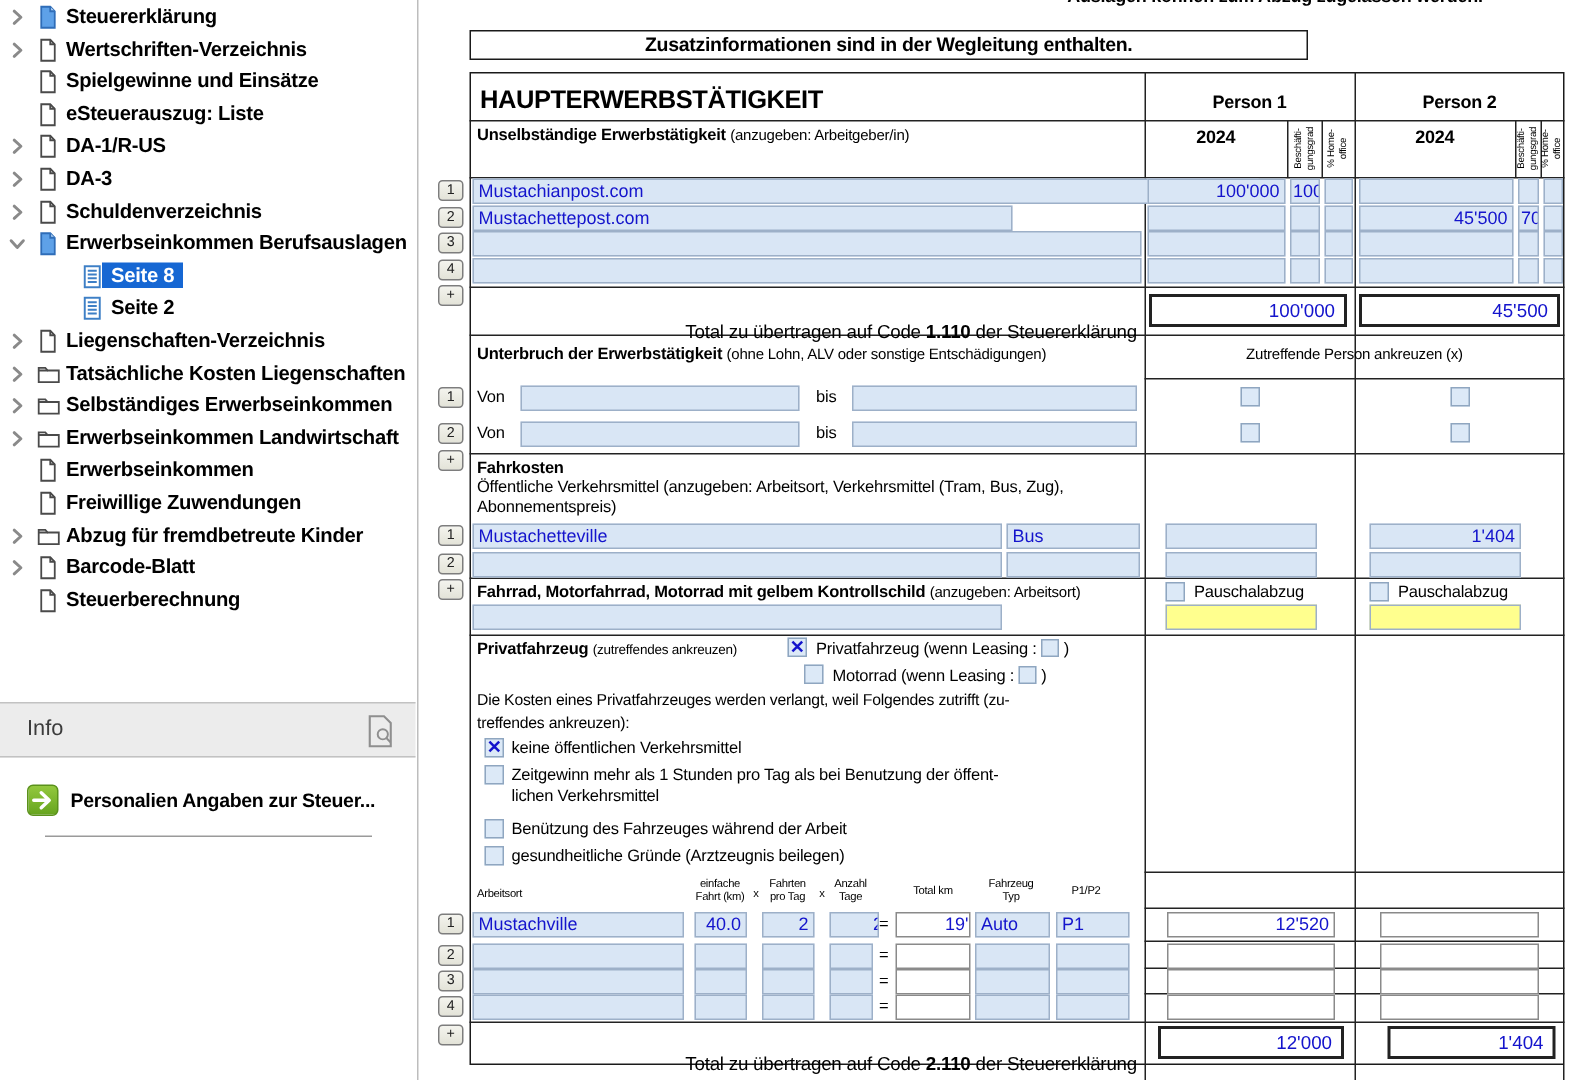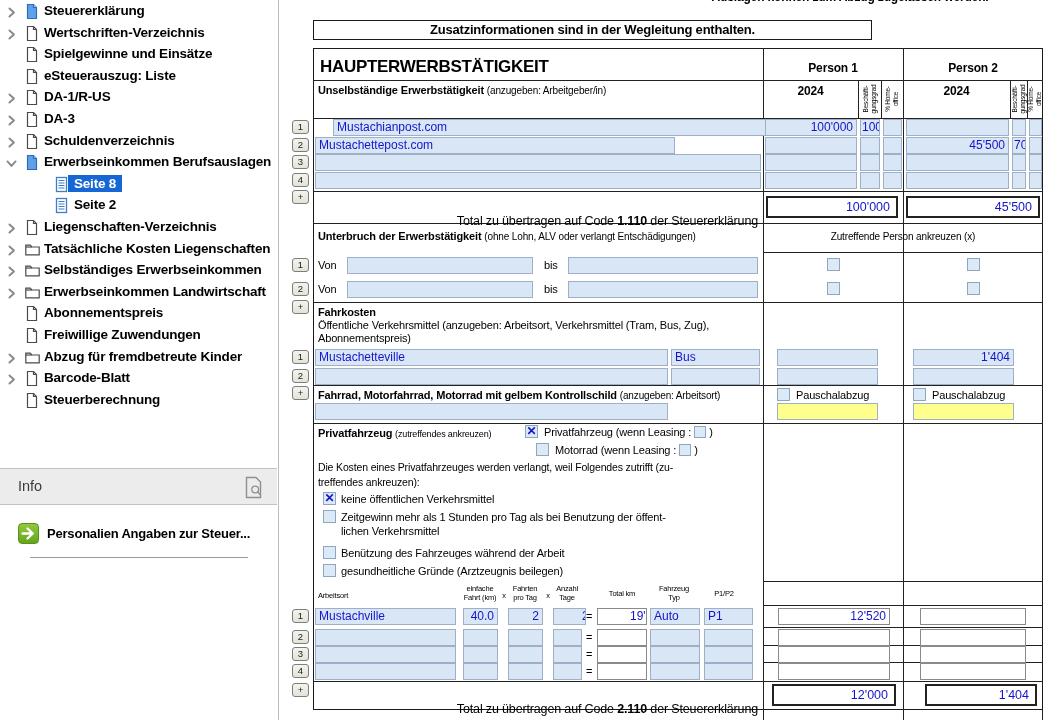--- a/index.html
+++ b/index.html
@@ -177,21 +177,21 @@
             <path d="M1.8 4.2 H6.2 L7.8 6 H15.2 V13.8 H1.8 Z" fill="#fff" stroke="#4a4a4a" stroke-width="1.2"></path>
             <path d="M1.8 6 H7.8" stroke="#4a4a4a" stroke-width="1.2"></path>
           </svg></span>
         <span class="tlabel" style="left: 44px;">Erwerbseinkommen Landwirtschaft</span>
       </div>
       <div class="trow" style="top: 303px;">
         <span class="ticon" style="left: 24px;"><svg width="16" height="17" viewBox="0 0 16 17">
             <path d="M3.5 1.5 H9.5 L12.5 4.5 V15.5 H3.5 Z" fill="#fff" stroke="#4a4a4a" stroke-width="1.2"></path>
             <path d="M9.5 1.5 V4.5 H12.5" fill="none" stroke="#4a4a4a" stroke-width="1.2"></path>
           </svg></span>
-        <span class="tlabel" style="left: 44px;">Abonnementspreis</span>
+        <span class="tlabel" style="left: 44px;">Erwerbseinkommen</span>
       </div>
       <div class="trow" style="top: 325px;">
         <span class="ticon" style="left: 24px;"><svg width="16" height="17" viewBox="0 0 16 17">
             <path d="M3.5 1.5 H9.5 L12.5 4.5 V15.5 H3.5 Z" fill="#fff" stroke="#4a4a4a" stroke-width="1.2"></path>
             <path d="M9.5 1.5 V4.5 H12.5" fill="none" stroke="#4a4a4a" stroke-width="1.2"></path>
           </svg></span>
         <span class="tlabel" style="left: 44px;">Freiwillige Zuwendungen</span>
       </div>
       <div class="trow" style="top: 347px;">
         <span class="chev"><svg width="13" height="13" viewBox="0 0 16 16">
@@ -299,21 +299,21 @@
 office</div>
 
   <div class="lab" style="left:420px;top:200px;width:338px;text-align:right;font-size:12.5px;white-space:pre">
     <span>Total zu übertragen auf Code </span><span class="b">1.110</span><span> der Steuererklärung</span>
   </div>
   <div class="tfld" style="left:766px;top:196px;width:132px">100'000</div>
   <div class="tfld" style="left:906px;top:196px;width:134px">45'500</div>
 
   <div class="lab" style="left:318px;top:230px">
     <span class="b">Unterbruch der Erwerbstätigkeit</span>
-    <span style="font-size:10px">(ohne Lohn, ALV oder verlangt Entschädigungen)</span>
+    <span style="font-size:10px">(ohne Lohn, ALV oder sonstige Entschädigungen)</span>
   </div>
   <div class="lab" style="left:763px;top:231px;width:280px;text-align:center;font-size:10px">Zutreffende Person ankreuzen (x)</div>
 
   <div class="lab b" style="left:318px;top:306px">Fahrkosten</div>
   <div class="lab" style="left:318px;top:319px">Öffentliche Verkehrsmittel (anzugeben: Arbeitsort, Verkehrsmittel (Tram, Bus, Zug),</div>
   <div class="lab" style="left:318px;top:332px">Abonnementspreis)</div>
 
   <div class="lab" style="left:318px;top:389px">
     <span class="b">Fahrrad, Motorfahrrad, Motorrad mit gelbem Kontrollschild</span>
     <span style="font-size:10px">(anzugeben: Arbeitsort)</span>
@@ -367,21 +367,21 @@
   <div class="vh" style="left:700px;top:590px;width:48px">P1/P2</div>
 
   <div class="lab" style="left:420px;top:688px;width:338px;text-align:right;font-size:12.5px;white-space:pre">
     <span>Total zu übertragen auf Code </span><span class="b">2.110</span><span> der Steuererklärung</span>
   </div>
   <div class="tfld" style="left:772px;top:684px;width:124px">12'000</div>
   <div class="tfld" style="left:925px;top:684px;width:112px">1'404</div>
 
   <div id="genrows">
       <div class="numbtn" style="left: 292px; top: 120px;">1</div>
-      <div class="fld" style="left: 333px; top: 119px; width: 524px;">Mustachianpost.com</div>
+      <div class="fld" style="left: 315px; top: 119px; width: 524px;">Mustachianpost.com</div>
       <div class="fld num" style="left: 765px; top: 119px; width: 92px;">100'000</div>
       <div class="fld ctr" style="left: 860px; top: 119px; width: 20px;">100</div>
       <div class="fld ctr" style="left: 883px; top: 119px; width: 19px;"></div>
       <div class="fld num" style="left: 906px; top: 119px; width: 103px;"></div>
       <div class="fld ctr" style="left: 1012px; top: 119px; width: 14px;"></div>
       <div class="fld ctr" style="left: 1029px; top: 119px; width: 13px;"></div>
       <div class="numbtn" style="left: 292px; top: 138px;">2</div>
       <div class="fld" style="left: 315px; top: 137px; width: 360px;">Mustachettepost.com</div>
       <div class="fld num" style="left: 765px; top: 137px; width: 92px;"></div>
       <div class="fld ctr" style="left: 860px; top: 137px; width: 20px;"></div>

